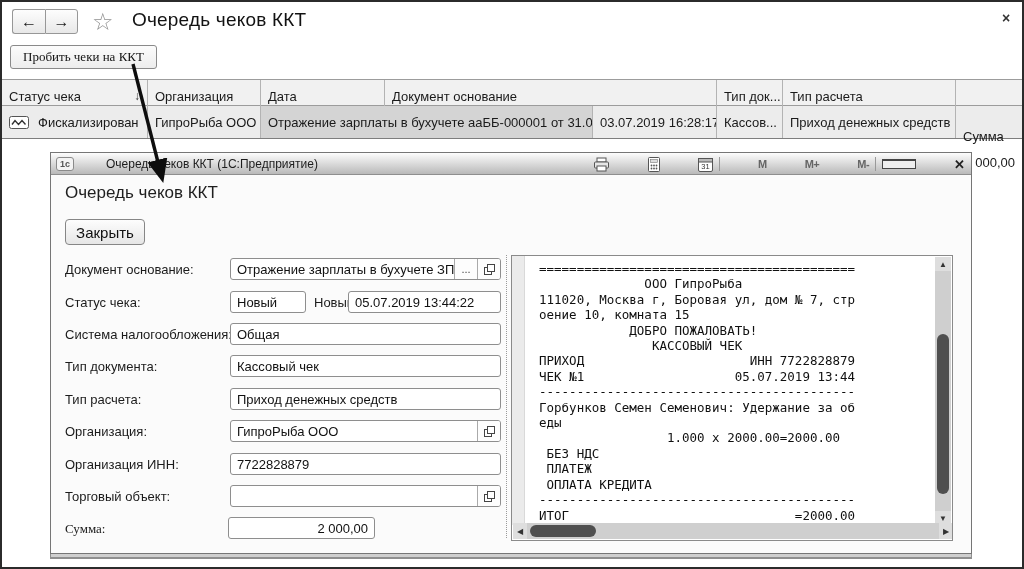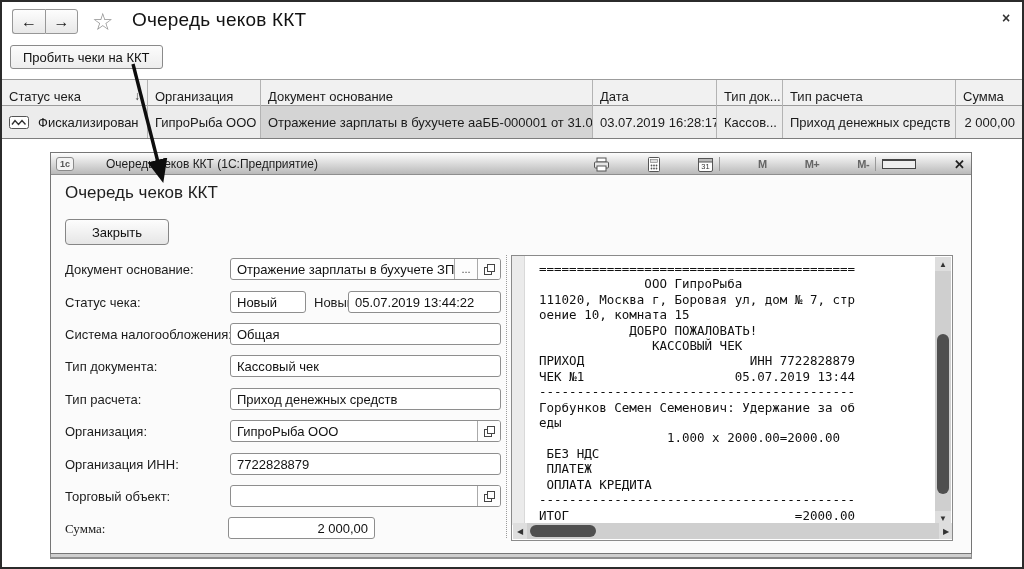--- a/index.html
+++ b/index.html
@@ -16,30 +16,30 @@
             display:flex; align-items:center; justify-content:center; }
   .navbtn.back { border-radius:3px 0 0 3px; border-right:none; }
   .navbtn.fwd  { border-radius:0 3px 3px 0; }
   .star { position:absolute; left:90px; top:6px; font-size:24px; color:#909090; }
   .page-title { position:absolute; left:130px; top:7px; font-size:19px; color:#121212; letter-spacing:.2px; }
   .page-close { position:absolute; left:1000px; top:8px; font-size:14px; color:#333; font-weight:bold; }
 
   .punch-btn { position:absolute; left:8px; top:43px; height:24px; padding:0 12px;
                background:linear-gradient(#fcfcfc,#ededed); border:1px solid #8a8a8a;
                border-radius:3px; font-size:13px; color:#111;
-               font-family:Liberation Sans, sans-serif; }
+               font-family:Liberation Serif, serif; }
 
   
   .tbl { position:absolute; left:0; top:77px; width:1020px; }
   .tbl-hrow { display:flex; height:27px; background:#f1f1f1;
               border-top:1px solid #9c9c9c; border-bottom:1px solid #9c9c9c; }
   .tbl-drow { display:flex; height:33px; background:#ececec; border-bottom:1px solid #7d7d7d; }
   .tc { border-right:1px solid #b3b3b3; padding:16px 7px; display:flex; align-items:center;
         font-size:13px; color:#1a1a1a; overflow:hidden; white-space:nowrap; }
-  .tc:last-child { border-right:none; }
+  .tc:last-child { border-right:none;margin-top:40px; }
   .c0 { width:146px; } .c1 { width:113px; } .c2 { width:332px; } .c3 { width:124px; }
   .c4 { width:66px; }  .c5 { width:173px; } .c6 { width:66px; flex:1; }
   .hdr-sort { margin-left:auto; font-size:12px; color:#333; }
   .cell-current { background:#d4d4d4; }
   .sum-cell { justify-content:flex-end; }
   .chk-icon { margin-right:9px; flex:none; }
 
   
   .dialog { position:absolute; left:48px; top:150px; width:922px; height:402px;
             background:#fbfbfb; border:1px solid #767676; z-index:10;
@@ -51,23 +51,23 @@
               display:flex; align-items:center; justify-content:center; }
   .dlg-title { font-size:12px; color:#1d1d1d; }
   .dlg-icons { position:absolute; right:6px; top:0; height:22px; display:flex; align-items:center; gap:6px; }
   .ti { display:flex; align-items:flex-end; justify-content:center; color:#555;padding-left:32px; }
   .ti-sep { width:1px; height:14px; background:#999; }
   .ti-m { font-size:11px; font-weight:bold; color:#666; letter-spacing:-.5px; }
   .ti-max { width:11px; height:10px; border:1px solid #444; border-top:2px solid #444; background:#eee; }
   .ti-close { font-size:13px; font-weight:bold; color:#222; }
 
   .dlg-heading { position:absolute; left:14px; top:30px; font-size:17px; color:#1f1f1f; }
-  .close-btn { position:absolute; left:14px; top:66px; width:104px; height:26px;
+  .close-btn { position:absolute; left:14px; top:66px; width:80px; height:26px;
                background:linear-gradient(#fdfdfd,#e6e6e6); border:1px solid #868686;
-               border-radius:4px; font-size:13px; color:#111;
+               border-radius:4px; font-size:15px; color:#111;
                font-family:"Liberation Sans", sans-serif; }
 
   .lbl { position:absolute; font-size:13px; color:#1b1b1b; white-space:nowrap; }
   .fld { position:absolute; height:22px; background:#fff; border:1px solid #8e8e8e;
          border-radius:3px; font-size:13px; color:#111; padding:3px 6px;
          overflow:hidden; white-space:nowrap; }
   .fld-group { position:absolute; height:22px; display:flex; background:#fff;
                border:1px solid #8e8e8e; border-radius:3px; overflow:hidden; }
   .fg-text { flex:1; font-size:13px; color:#111; padding:3px 6px; overflow:hidden; white-space:nowrap; }
   .fg-btn { width:23px; border-left:1px solid #aaa; background:#fdfdfd; display:flex;
@@ -113,22 +113,22 @@
 
   <button class="punch-btn">Пробить чеки на ККТ</button>
 
   <div class="tbl">
     <div class="tbl-hrow">
       <div class="tc c0">
         <span>Статус чека</span>
         <span class="hdr-sort">↓</span>
       </div>
       <div class="tc c1">Организация</div>
+      <div class="tc c3">Дата</div>
       <div class="tc c2">Документ основание</div>
-      <div class="tc c3">Дата</div>
       <div class="tc c4">Тип док...</div>
       <div class="tc c5">Тип расчета</div>
       <div class="tc c6">Сумма</div>
     </div>
     <div class="tbl-drow">
       <div class="tc c0">
         <svg class="chk-icon" width="20" height="13">
           <rect x="0.5" y="0.5" width="19" height="12" rx="2" fill="#fff" stroke="#555"></rect>
           <polyline points="3,8.5 6,4.5 9.5,8.5 13,4.5 16.5,8.5" fill="none" stroke="#333" stroke-width="1.4"></polyline>
         </svg>

